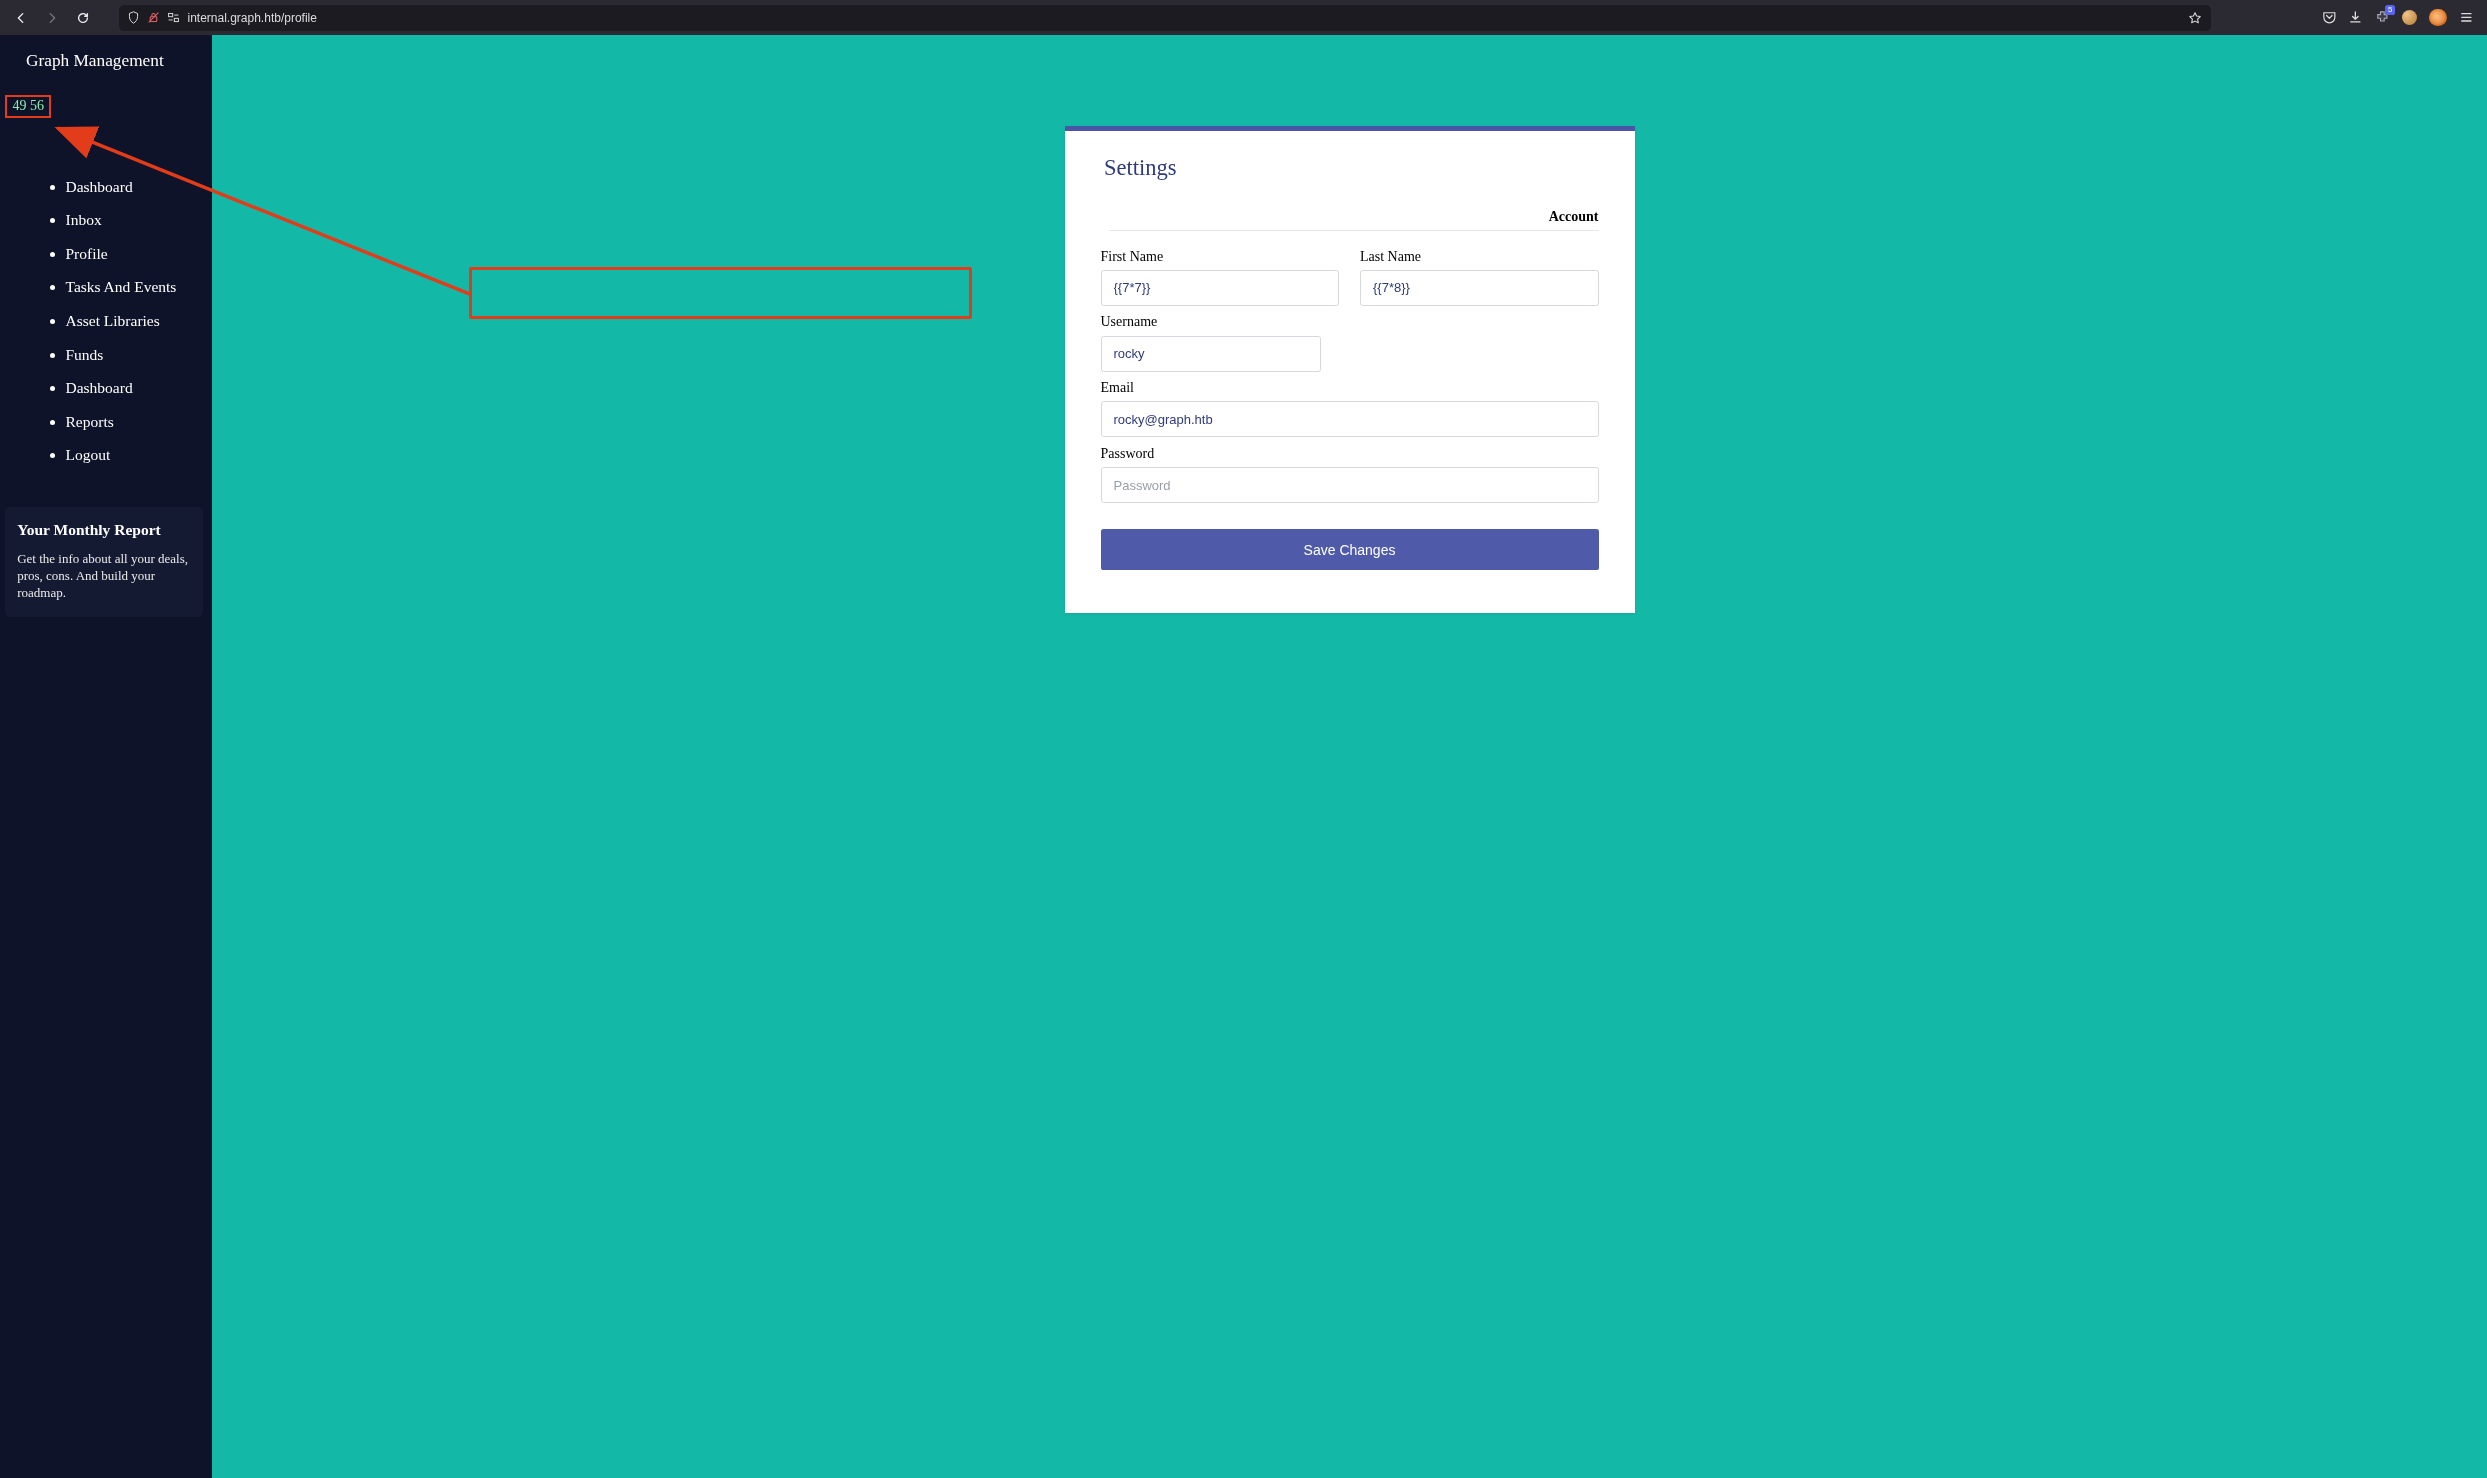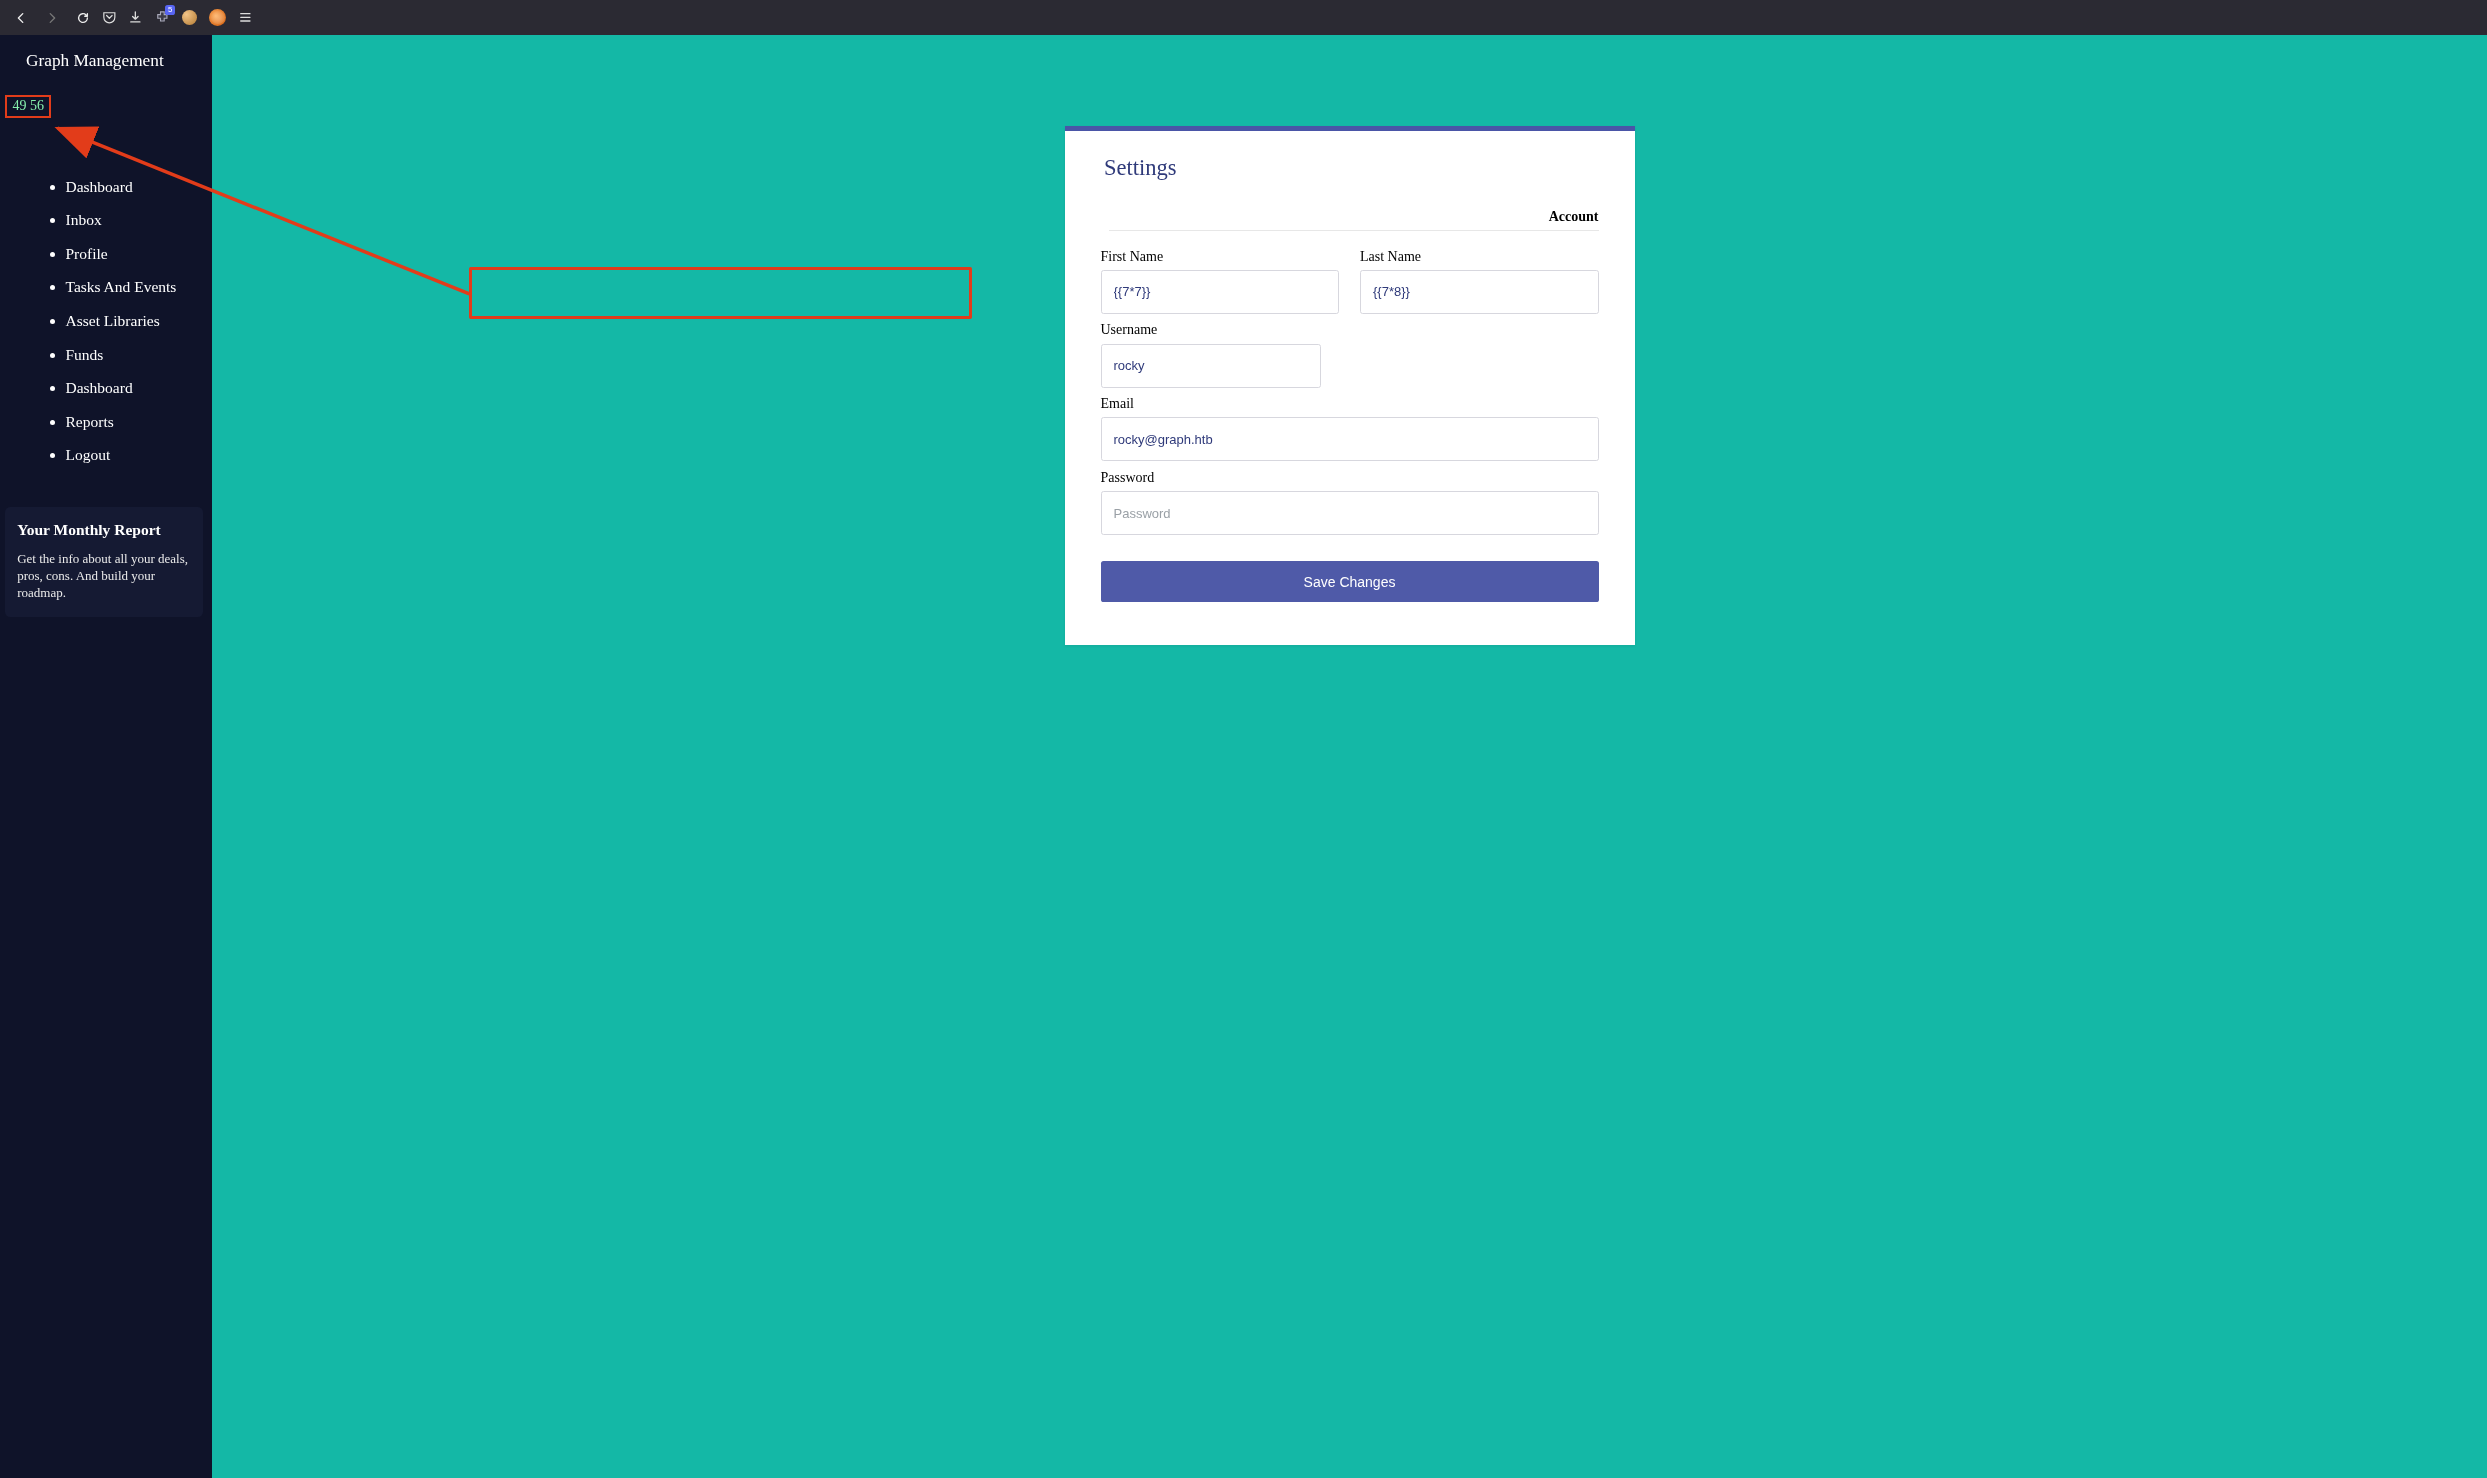--- a/index.html
+++ b/index.html
@@ -143,21 +143,21 @@
   .col { flex:1; }
   .field-label {
     font-family: Georgia, "Times New Roman", serif;
     font-size: 14px;
     color:#000;
     margin: 8.6px 0 5.2px 0;
     display:block;
   }
   .text-input {
     width:100%;
-    height: 44px;
+    height: 36px;
     border: 0.9px solid #d7d7de;
     border-radius: 2.6px;
     padding: 0 12px;
     font-size: 13px;
     color:#2f3a7a;
     background:#fff;
     outline:none;
   }
   .text-input::placeholder { color:#9aa0a6; }
   .half { width: 220px; }
@@ -197,20 +197,40 @@
     <svg width="14" height="14" viewBox="0 0 16 16">
         <path d="M6 3l5 5-5 5" stroke="#777" stroke-width="1.6" fill="none" stroke-linecap="round" stroke-linejoin="round"></path>
       </svg>
   </div>
   <div class="nav-btn">
     <svg width="14" height="14" viewBox="0 0 16 16">
         <path d="M13 8a5 5 0 1 1-1.5-3.5M13 3v3h-3" stroke="#eee" stroke-width="1.5" fill="none" stroke-linecap="round" stroke-linejoin="round"></path>
       </svg>
   </div>
 
+  <div class="addr-wrap">
+    <svg width="13" height="13" viewBox="0 0 16 16">
+        <path d="M8 1 3 3v4c0 4 2.5 6.5 5 8 2.5-1.5 5-4 5-8V3L8 1Z" stroke="#ddd" stroke-width="1.2" fill="none"></path>
+      </svg>
+    <svg width="13" height="13" viewBox="0 0 16 16">
+      <rect x="4" y="7" width="8" height="6" rx="1" stroke="#e06666" stroke-width="1.3" fill="none"></rect>
+      <path d="M6 7V5a2 2 0 0 1 4 0v2" stroke="#e06666" stroke-width="1.3" fill="none"></path>
+      <line x1="2" y1="14" x2="14" y2="2" stroke="#e06666" stroke-width="1.3"></line>
+    </svg>
+    <svg width="13" height="13" viewBox="0 0 16 16">
+      <rect x="2" y="3" width="5" height="4" stroke="#ddd" stroke-width="1.2" fill="none"></rect>
+      <rect x="9" y="9" width="5" height="4" stroke="#ddd" stroke-width="1.2" fill="none"></rect>
+      <line x1="2" y1="11" x2="7" y2="11" stroke="#ddd" stroke-width="1.2"></line>
+      <line x1="9" y1="5" x2="14" y2="5" stroke="#ddd" stroke-width="1.2"></line>
+    </svg>
+    <span class="url">internal.graph.htb/profile</span>
+    <svg width="14" height="14" viewBox="0 0 16 16">
+        <path d="M8 2l1.8 3.8 4.2.5-3 3 0.8 4.2L8 11.6 4.2 13.5 5 9.3l-3-3 4.2-.5L8 2Z" stroke="#ddd" stroke-width="1.2" fill="none" stroke-linejoin="round"></path>
+      </svg>
+  </div>
 
   <div class="right-icons">
     <svg width="14.7" height="14.7" viewBox="0 0 16 16">
         <path d="M2 3h12v5a6 6 0 0 1-12 0V3Z" stroke="#ddd" stroke-width="1.3" fill="none"></path>
         <path d="M5 6l3 3 3-3" stroke="#ddd" stroke-width="1.3" fill="none" stroke-linecap="round" stroke-linejoin="round"></path>
       </svg>
     <svg width="14.7" height="14.7" viewBox="0 0 16 16">
         <path d="M8 2v8m0 0L5 7m3 3 3-3M3 13h10" stroke="#ddd" stroke-width="1.4" fill="none" stroke-linecap="round" stroke-linejoin="round"></path>
       </svg>
     <div class="ext-badge">

